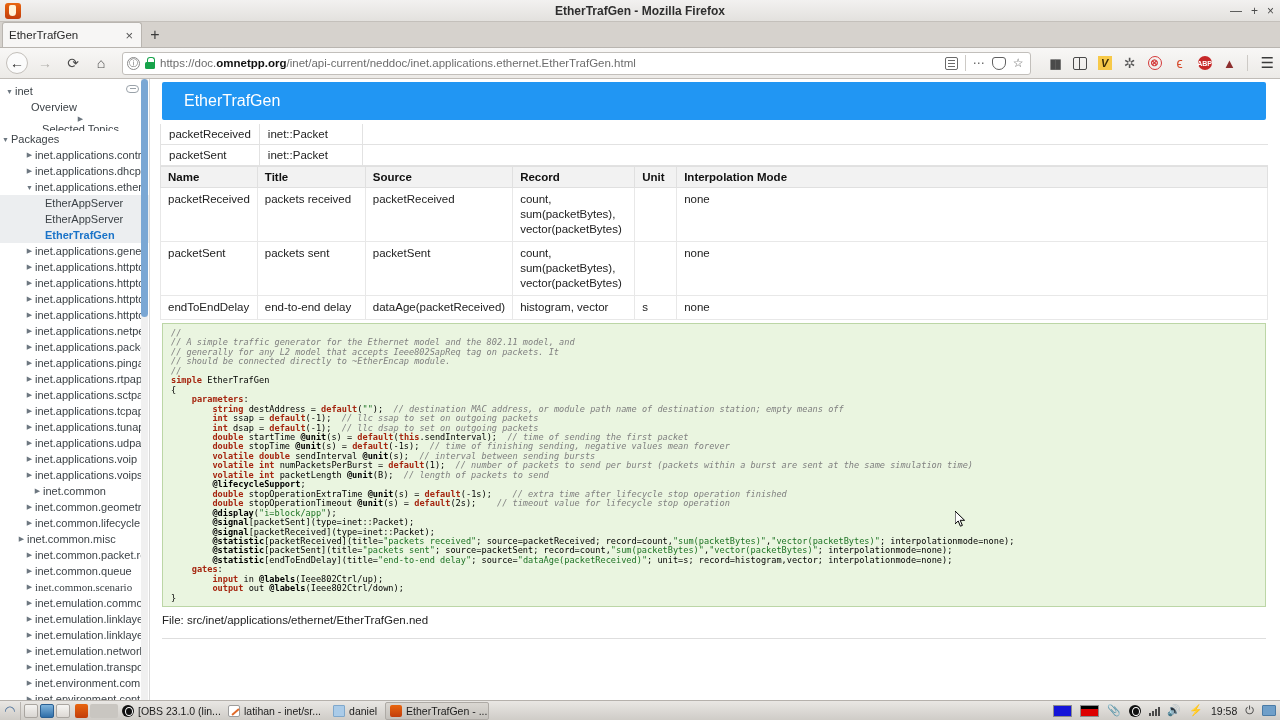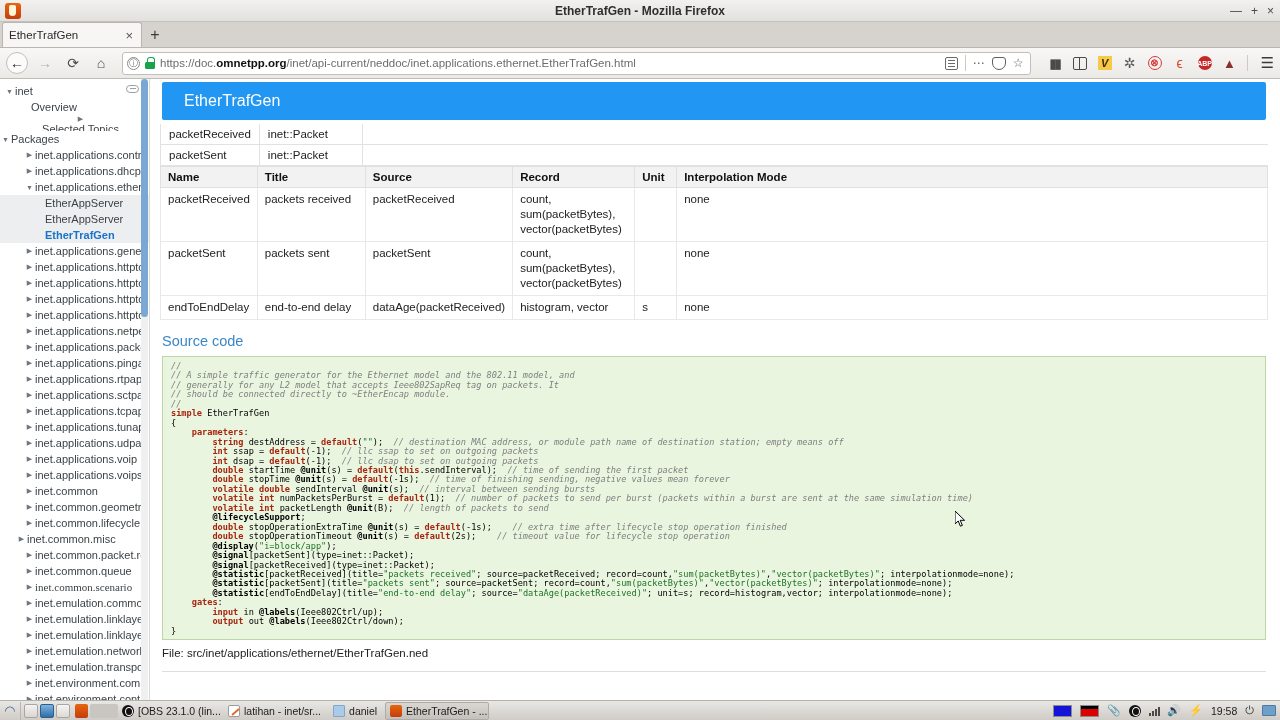--- a/index.html
+++ b/index.html
@@ -617,21 +617,21 @@
           <span class="lbl">inet.applications.udpapp</span>
         </div>
         <div class="tnode" style="padding-left: 24px;">
           <span class="arrow">▶</span>
           <span class="lbl">inet.applications.voip</span>
         </div>
         <div class="tnode" style="padding-left: 24px;">
           <span class="arrow">▶</span>
           <span class="lbl">inet.applications.voipstream</span>
         </div>
-        <div class="tnode" style="padding-left: 24px;">
+        <div class="tnode" style="padding-left: 32px;">
           <span class="arrow">▶</span>
           <span class="lbl">inet.common</span>
         </div>
         <div class="tnode" style="padding-left: 24px;">
           <span class="arrow">▶</span>
           <span class="lbl">inet.common.geometry.comm</span>
         </div>
         <div class="tnode" style="padding-left: 24px;">
           <span class="arrow">▶</span>
           <span class="lbl">inet.common.lifecycle</span>
@@ -742,21 +742,20 @@
               <td class="c-name">endToEndDelay</td>
               <td class="c-title">end-to-end delay</td>
               <td class="c-source">dataAge(packetReceived)</td>
               <td class="c-record">histogram, vector</td>
               <td class="c-unit">s</td>
               <td class="c-interp">none</td>
             </tr>
           </tbody>
       </table>
 
-      <h2 class="sect">Source code</h2>
 
       <div class="codebox">
 <pre class="code"><span class="cm">//
 // A simple traffic generator for the Ethernet model and the 802.11 model, and
 // generally for any L2 model that accepts Ieee802SapReq tag on packets. It
 // should be connected directly to ~EtherEncap module.
 //</span>
 <span class="kw">simple</span> EtherTrafGen
 {
     <span class="kw">parameters</span>:

